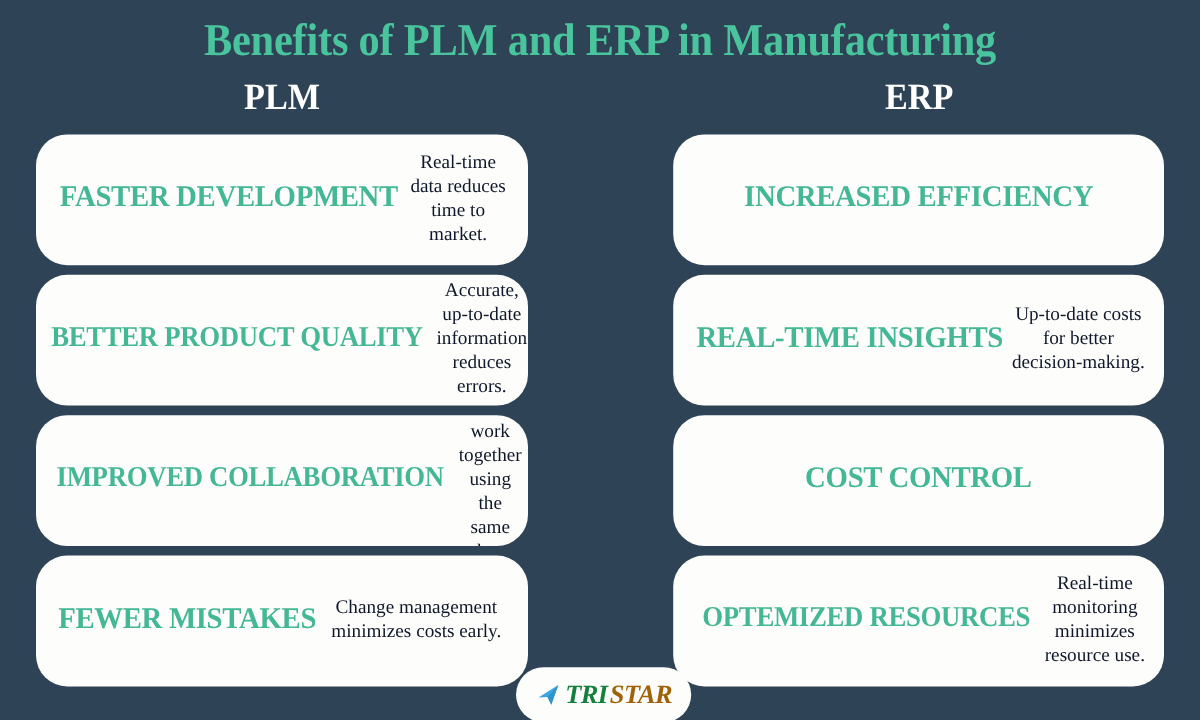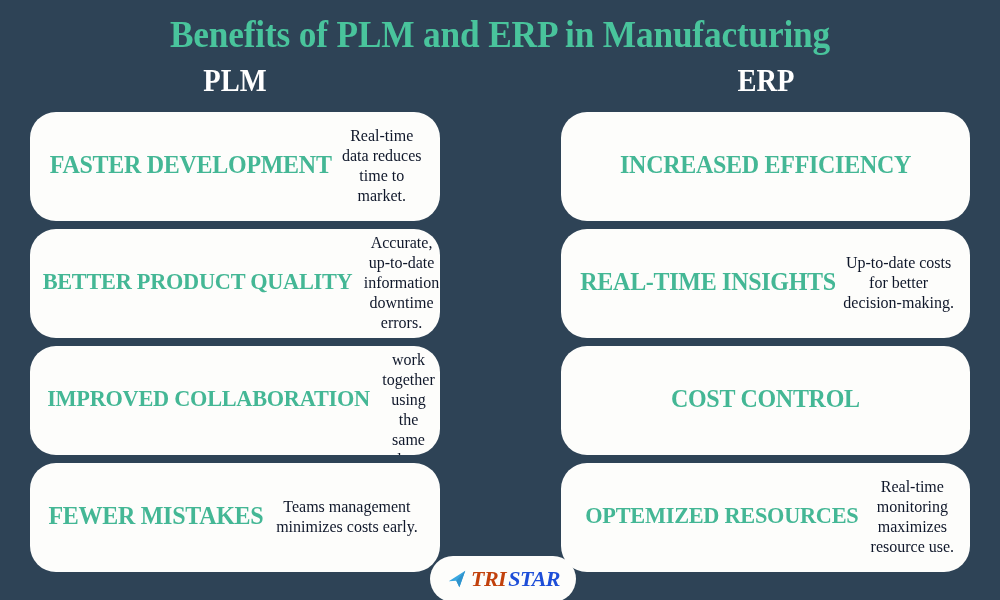--- a/index.html
+++ b/index.html
@@ -130,22 +130,22 @@
     margin-top: -1px;
   }
   .logo-text {
     font-size: 22px;
     font-weight: bold;
     font-style: italic;
     letter-spacing: -0.5px;
     line-height: 24px;
     white-space: nowrap;
   }
-  .logo-tri  { color: #c2410c; }
-  .logo-star { color: #1d4ed8; }
+  .logo-tri  { color: #15803d; }
+  .logo-star { color: #a16207; }
 </style>
 </head>
 <body>
 
 <div id="infographic">
 
   <div class="main-title">Benefits of PLM and ERP in Manufacturing</div>
 
   <div class="col-header left">PLM</div>
 
@@ -155,31 +155,31 @@
 
     <div class="column left">
 
       <div class="card">
         <div class="card-title">FASTER DEVELOPMENT</div>
         <div class="card-desc">Real-time data reduces time to market.</div>
       </div>
 
       <div class="card">
         <div class="card-title tight">BETTER PRODUCT QUALITY</div>
-        <div class="card-desc" style="max-width:300px">Accurate, up-to-date information downtime errors.</div>
+        <div class="card-desc" style="max-width:300px">Accurate, up-to-date information reduces errors.</div>
       </div>
 
       <div class="card">
         <div class="card-title tight">IMPROVED COLLABORATION</div>
         <div class="card-desc">Teams work together using the same data.</div>
       </div>
 
       <div class="card">
         <div class="card-title">FEWER MISTAKES</div>
-        <div class="card-desc">Teams management minimizes costs early.</div>
+        <div class="card-desc">Change management minimizes costs early.</div>
       </div>
 
     </div>
 
     <div class="column right">
 
       <div class="card">
         <div class="card-title">INCREASED EFFICIENCY</div>
       </div>
 
@@ -187,21 +187,21 @@
         <div class="card-title">REAL-TIME INSIGHTS</div>
         <div class="card-desc" style="max-width:330px">Up-to-date costs for better decision-making.</div>
       </div>
 
       <div class="card">
         <div class="card-title">COST CONTROL</div>
       </div>
 
       <div class="card">
         <div class="card-title tight">OPTEMIZED RESOURCES</div>
-        <div class="card-desc" style="max-width:345px">Real-time monitoring maximizes resource use.</div>
+        <div class="card-desc" style="max-width:345px">Real-time monitoring minimizes resource use.</div>
       </div>
 
     </div>
 
   </div>
 
   <div class="logo-pill">
     <svg class="logo-mark" viewBox="0 0 24 24">
       <path d="M21 3 L3 14.5 L11.2 14.0 L14.6 21 Z" fill="#3aa7e0"></path>
       <path d="M21 3 L11.2 14.0 L14.6 21 Z" fill="#2f93cc"></path>

